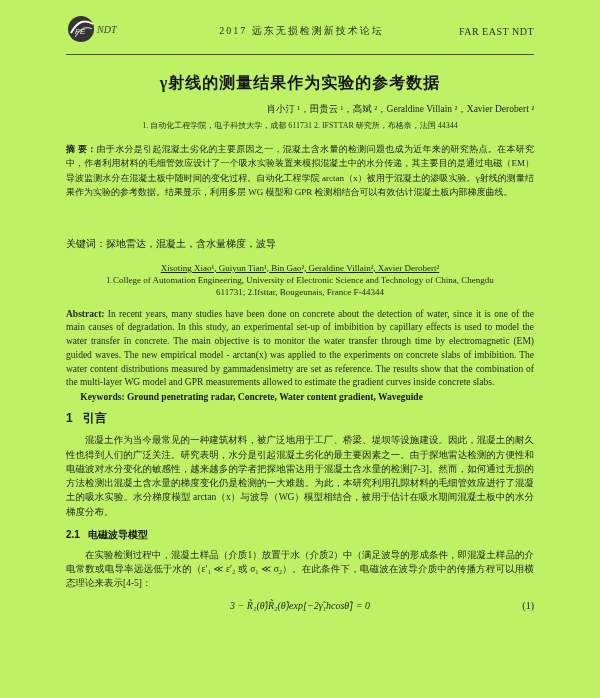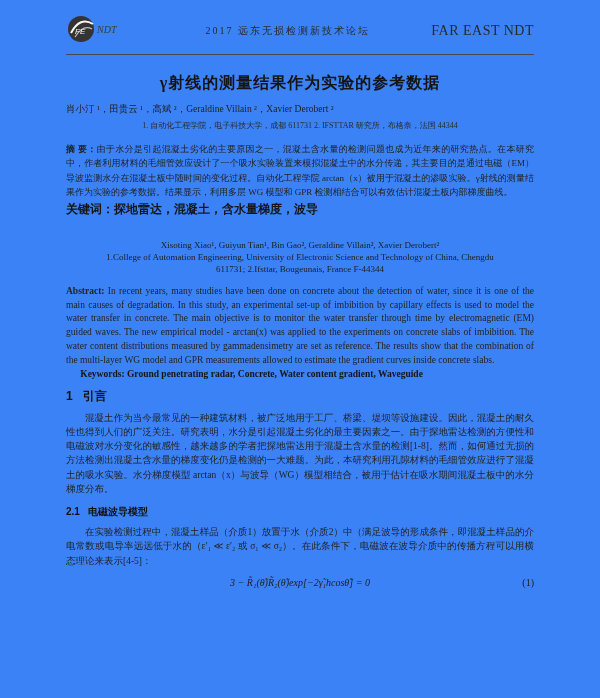--- a/index.html
+++ b/index.html
@@ -1,64 +1,64 @@
 <!DOCTYPE html>
 <html><head>
 <meta charset="utf-8">
 <style>
   * { margin: 0; padding: 0; box-sizing: border-box; }
   html, body { background: #e8e7e3; }
   .page {
     width: 600px; height: 698px;
     margin: 0 auto;
-    background: #3b82f6;
+    background: #bef264;
     color: #1e1e1e;
     font-family: "Liberation Serif", "DejaVu Serif", serif;
     overflow: hidden;
     position: relative;
     padding: 14px 66px 0 66px;
   }
   
   .header {
     display: flex; align-items: center;
     border-bottom: 1.5px solid #4a4a4a;
     padding-bottom: 6px;
   }
   .logo { width: 78px; flex: 0 0 auto; }
   .header-center {
     flex: 1; text-align: center;
     font-size: 10px; letter-spacing: 2px; color: #2a2a2a;
   }
   .header-right {
-    flex: 0 0 auto; font-size: 14px; color: #2a2a2a; letter-spacing: 0.5px; text-align: right;
+    flex: 0 0 auto; font-size: 10px; color: #2a2a2a; letter-spacing: 0.5px; text-align: right;
   }
   
   .title-cn {
     margin-top: 18px; text-align: center;
     font-size: 16px; font-weight: bold; letter-spacing: 1px; color: #151515;
   }
   .authors-cn {
-    margin-top: 9px; text-align: left; font-size: 9.5px; color: #222;
+    margin-top: 9px; text-align: right; font-size: 9.5px; color: #222;
   }
   .affil-cn {
     margin-top: 4px; text-align: center; font-size: 8px; color: #2b2b2b;
   }
   
   .abstract-cn {
     margin-top: 11px; font-size: 9px; line-height: 1.6;
     text-align: justify; color: #232323;
   }
   .keywords-cn {
-    font-size: 12px; line-height: 1.6; font-weight: bold; color: #161616;
+    font-size: 10px; line-height: 1.6; font-weight: normal; color: #161616; margin-top: 36px;
   }
   
   .title-en {
     margin-top: 15px; text-align: center; font-size: 10px; font-weight: bold; color: #141414;
   }
-  .authors-en { margin-top: 21px; text-align: center; font-size: 9px; }
+  .authors-en { margin-top: 11px; text-align: center; font-size: 9px; text-decoration: underline; }
   .affil-en { margin-top: 2px; text-align: center; font-size: 9px; }
   .abstract-en {
     margin-top: 11px; font-size: 9.5px; line-height: 1.45;
     text-align: justify; color: #232323;
   }
   .abstract-en .lbl { font-weight: bold; }
   .keywords-en {
     font-size: 9.5px; line-height: 1.5; font-weight: bold; color: #161616;
     text-indent: 1.5em;
   }
@@ -121,21 +121,21 @@
 
   <div class="affil-en">1.College of Automation Engineering, University of Electronic Science and Technology of China, Chengdu</div>
   <div class="affil-en">611731;   2.Ifsttar, Bougeunais, France   F-44344</div>
 
   <p class="abstract-en"><b class="lbl">Abstract:</b> <span>In recent years, many studies have been done on concrete about the detection of water, since it is one of the main causes of degradation. In this study, an experimental set-up of imbibition by capillary effects is used to model the water transfer in concrete. The main objective is to monitor the water transfer through time by electromagnetic (EM) guided waves. The new empirical model - arctan(x) was applied to the experiments on concrete slabs of imbibition. The water content distributions measured by gammadensimetry are set as reference. The results show that the combination of the multi-layer WG model and GPR measurements allowed to estimate the gradient curves inside concrete slabs.</span></p>
 
   <p class="keywords-en"><span>Keywords:</span> <span>Ground penetrating radar, Concrete, Water content gradient, Waveguide</span></p>
 
   <h3 class="sec"><span class="num">1</span><span>引言</span></h3>
 
-  <p class="body-cn">混凝土作为当今最常见的一种建筑材料，被广泛地用于工厂、桥梁、堤坝等设施建设。因此，混凝土的耐久性也得到人们的广泛关注。研究表明，水分是引起混凝土劣化的最主要因素之一。由于探地雷达检测的方便性和电磁波对水分变化的敏感性，越来越多的学者把探地雷达用于混凝土含水量的检测[1-8]。然而，如何通过无损的方法检测出混凝土含水量的梯度变化仍是检测的一大难题。为此，本研究利用孔隙材料的毛细管效应进行了混凝土的吸水实验。水分梯度模型 arctan（x）与波导（WG）模型相结合，被用于估计在吸水期间混凝土板中的水分梯度分布。</p>
+  <p class="body-cn">混凝土作为当今最常见的一种建筑材料，被广泛地用于工厂、桥梁、堤坝等设施建设。因此，混凝土的耐久性也得到人们的广泛关注。研究表明，水分是引起混凝土劣化的最主要因素之一。由于探地雷达检测的方便性和电磁波对水分变化的敏感性，越来越多的学者把探地雷达用于混凝土含水量的检测[7-3]。然而，如何通过无损的方法检测出混凝土含水量的梯度变化仍是检测的一大难题。为此，本研究利用孔隙材料的毛细管效应进行了混凝土的吸水实验。水分梯度模型 arctan（x）与波导（WG）模型相结合，被用于估计在吸水期间混凝土板中的水分梯度分布。</p>
 
 
   <h4 class="subsec"><span class="num">2.1</span><span>电磁波导模型</span></h4>
 
   <p class="body-cn">在实验检测过程中，混凝土样品（介质1）放置于水（介质2）中（满足波导的形成条件，即混凝土样品的介电常数或电导率远远低于水的（ε′₁ ≪ ε′₂ 或 σ₁ ≪ σ₂）。在此条件下，电磁波在波导介质中的传播方程可以用横态理论来表示[4-5]：</p>
 
   <div class="equation">
     <span class="eq">3 − R̃₁(θ̃)R̃₂(θ̃)exp[−2γ̃₁hcosθ̃] = 0</span>
     <span class="eq-num">(1)</span>
   </div>

